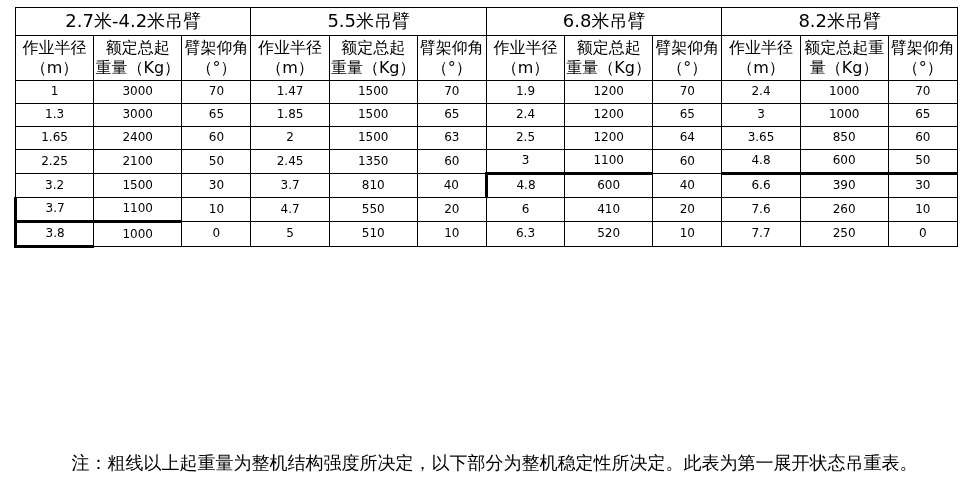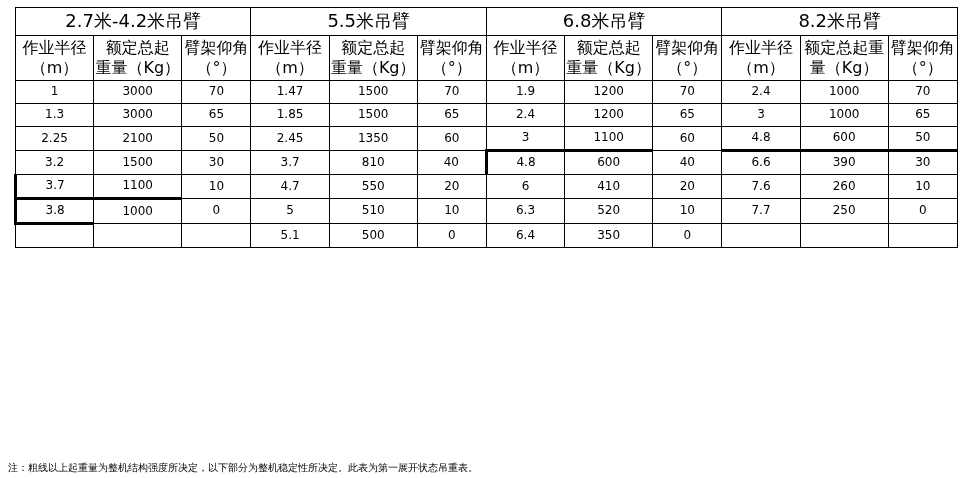--- a/index.html
+++ b/index.html
@@ -42,25 +42,25 @@
   td.col-head {
     font-size: 16px;
     height: 52px;
     line-height: 1.3;
   }
   td.blank-none {
     border: none;
   }
   .note {
     position: absolute;
-    left: 8px;
+    left: 17px;
     right: 0;
     bottom: 10px;
-    text-align: left;
-    font-size: 10px;
+    text-align: center;
+    font-size: 18px;
   }
   
   .tb { border-bottom: 3px solid #000000 !important; }
   .tl { border-left: 3px solid #000000 !important; }
   .tr { border-right: 3px solid #000000 !important; }
 </style>
 </head>
 <body>
 
 <div id="sheet">
@@ -161,20 +161,34 @@
         <td>1500</td>
         <td>65</td>
         <td>2.4</td>
         <td>1200</td>
         <td>65</td>
         <td>3</td>
         <td>1000</td>
         <td>65</td>
       </tr>
 
+      <tr>
+        <td>1.65</td>
+        <td>2400</td>
+        <td>60</td>
+        <td>2</td>
+        <td>1500</td>
+        <td>63</td>
+        <td>2.5</td>
+        <td>1200</td>
+        <td>64</td>
+        <td>3.65</td>
+        <td>850</td>
+        <td>60</td>
+      </tr>
 
       <tr>
         <td>2.25</td>
         <td>2100</td>
         <td>50</td>
         <td>2.45</td>
         <td>1350</td>
         <td>60</td>
         <td class="tb">3</td>
         <td class="tb">1100</td>
@@ -224,32 +238,18 @@
         <td>510</td>
         <td>10</td>
         <td>6.3</td>
         <td>520</td>
         <td>10</td>
         <td>7.7</td>
         <td>250</td>
         <td>0</td>
       </tr>
 
-      <tr>
-        <td class="blank-none"></td>
-        <td class="blank-none"></td>
-        <td class="blank-none"></td>
-        <td>5.1</td>
-        <td>500</td>
-        <td>0</td>
-        <td>6.4</td>
-        <td>350</td>
-        <td>0</td>
-        <td class="blank-none"></td>
-        <td class="blank-none"></td>
-        <td class="blank-none"></td>
-      </tr>
     </tbody>
   </table>
 
   <div class="note">注：粗线以上起重量为整机结构强度所决定，以下部分为整机稳定性所决定。此表为第一展开状态吊重表。</div>
 
 </div>
 
 </body></html>

